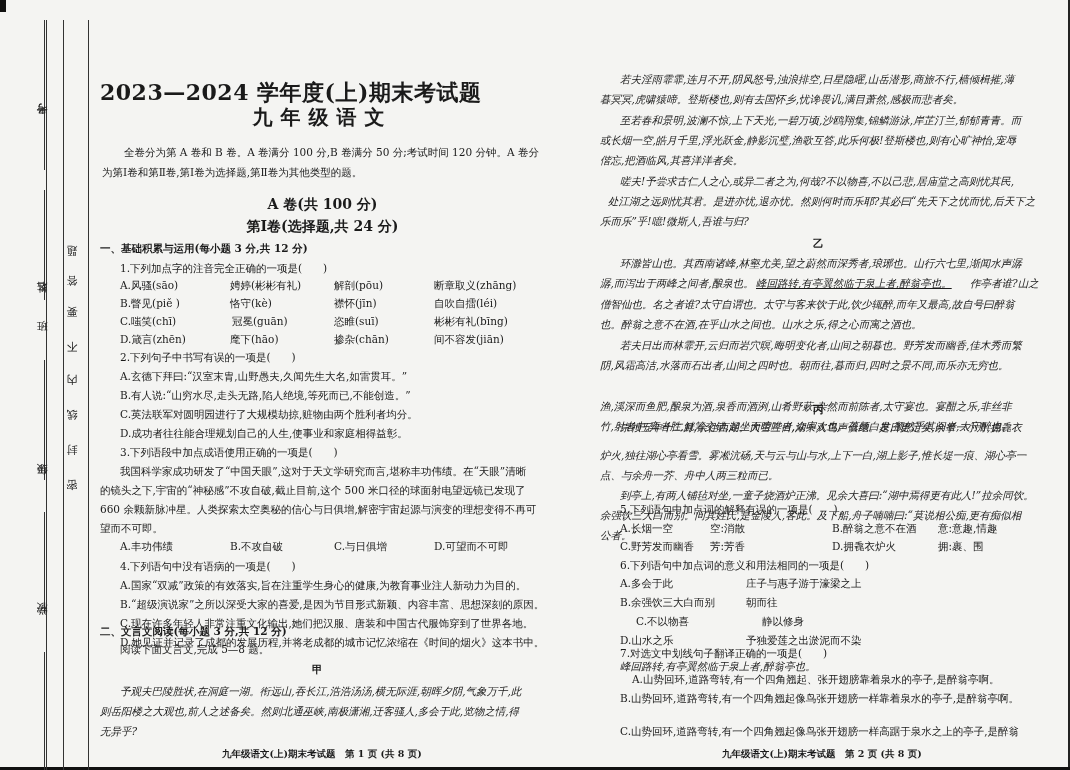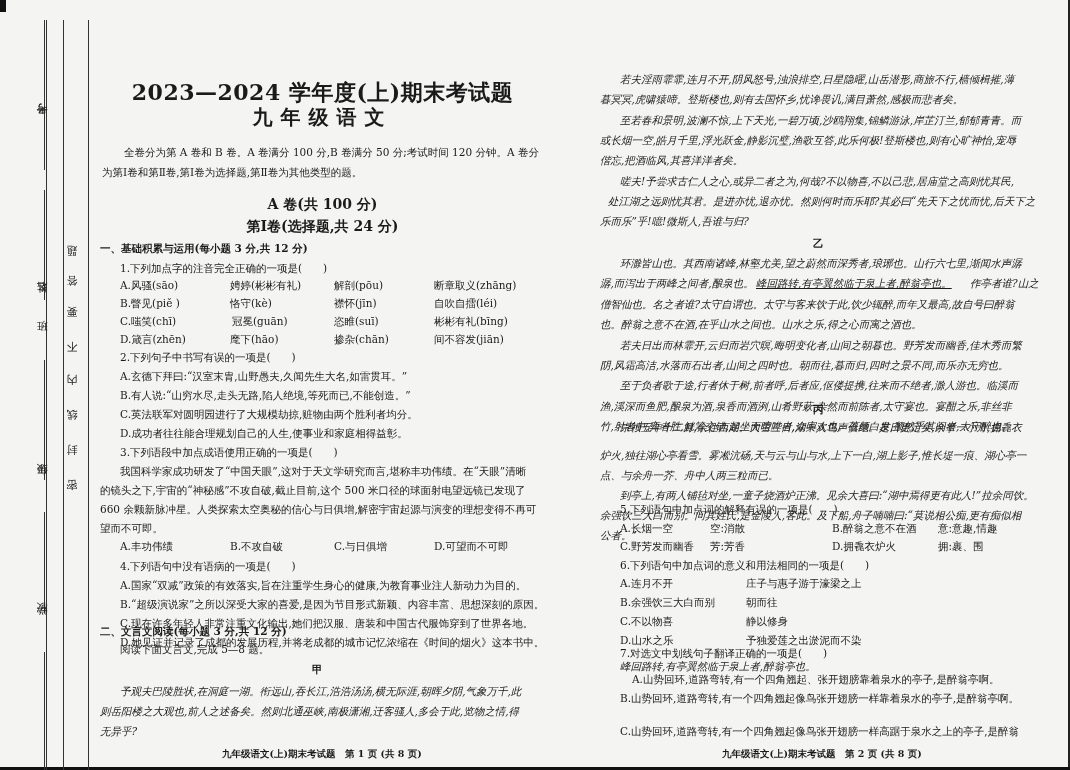--- a/index.html
+++ b/index.html
@@ -24,21 +24,21 @@
     position:absolute; left:66px; writing-mode:vertical-rl; transform:rotate(180deg);
     font-size:11px; color:#222;
   }
   .blank { position:absolute; left:44px; width:1px; background:#333; }
 
   
   .page { position:absolute; top:0; height:770px; }
   .page-left { left:100px; width:445px; }
   .page-right { left:600px; width:460px; }
 
-  .title1 { position:absolute; top:78px; left:0; width:445px; text-align:center; font-size:22px; font-weight:bold; letter-spacing:0.5px; }
+  .title1 { position:absolute; top:78px; left:0; width:445px; font-size:22px; font-weight:bold; letter-spacing:0.5px; }
   .title2 { position:absolute; top:104px; left:0; width:445px; text-align:center; font-size:20px; font-weight:bold; letter-spacing:8px; }
   .intro { position:absolute; top:142px; left:2px; width:440px; font-size:10.5px; line-height:20px; text-indent:22px; }
   .sec-title1 { position:absolute; top:196px; left:0; width:445px; text-align:center; font-size:14px; font-weight:bold; }
   .sec-title2 { position:absolute; top:218px; left:0; width:445px; text-align:center; font-size:14px; font-weight:bold; }
 
   .line { position:absolute; font-size:10.5px; white-space:nowrap; line-height:14px; }
   .bold { font-weight:bold; }
   .opt { position:absolute; font-size:10.5px; white-space:nowrap; }
   .guwen { font-family:"DejaVu Serif", serif; font-style:italic; }
   .ul { text-decoration:underline; }
@@ -148,21 +148,20 @@
 
   <div class="line bold" style="top:236px;left:213px;" data-name="passage-yi-label">乙</div>
   <div class="line guwen" style="top:256px;left:20px;" data-name="yi-line">环滁皆山也。其西南诸峰,林壑尤美,望之蔚然而深秀者,琅琊也。山行六七里,渐闻水声潺</div>
   <div class="line guwen" style="top:276px;left:0;" data-name="yi-line">潺,而泻出于两峰之间者,酿泉也。</div>
   <div class="line guwen ul" style="top:276px;left:156px;" data-name="yi-underlined-sentence">峰回路转,有亭翼然临于泉上者,醉翁亭也。</div>
   <div class="line guwen" style="top:276px;left:370px;" data-name="yi-line">作亭者谁?山之</div>
   <div class="line guwen" style="top:297px;left:0;" data-name="yi-line">僧智仙也。名之者谁?太守自谓也。太守与客来饮于此,饮少辄醉,而年又最高,故自号曰醉翁</div>
   <div class="line guwen" style="top:317px;left:0;" data-name="yi-line">也。醉翁之意不在酒,在乎山水之间也。山水之乐,得之心而寓之酒也。</div>
   <div class="line guwen" style="top:338px;left:20px;" data-name="yi-line">若夫日出而林霏开,云归而岩穴暝,晦明变化者,山间之朝暮也。野芳发而幽香,佳木秀而繁</div>
   <div class="line guwen" style="top:358px;left:0;text-align:center;" data-name="yi-line">阴,风霜高洁,水落而石出者,山间之四时也。朝而往,暮而归,四时之景不同,而乐亦无穷也。</div>
-  <div class="line guwen" style="top:378px;left:20px;" data-name="yi-line">至于负者歌于途,行者休于树,前者呼,后者应,伛偻提携,往来而不绝者,滁人游也。临溪而</div>
   <div class="line guwen" style="top:399px;left:0;" data-name="yi-line">渔,溪深而鱼肥,酿泉为酒,泉香而酒洌,山肴野蔌,杂然而前陈者,太守宴也。宴酣之乐,非丝非</div>
   <div class="line guwen" style="top:419px;left:0;" data-name="yi-line">竹,射者中,弈者胜,觥筹交错,起坐而喧哗者,众宾欢也。苍颜白发,颓然乎其间者,太守醉也。</div>
 
 </div>
 
 <div class="page page-right" style="top:0;" data-name="exam-page-2-lower">
   
 </div>
 
 <div class="page page-right" data-name="exam-page-2-bing">
@@ -217,21 +216,21 @@
   <div class="opt" style="top:563px;left:20px;" data-name="q5-option-a-sentence">A.长烟一空</div>
   <div class="opt" style="top:563px;left:110px;" data-name="q5-option-a-gloss">空:消散</div>
   <div class="opt" style="top:563px;left:232px;" data-name="q5-option-b-sentence">B.醉翁之意不在酒</div>
   <div class="opt" style="top:563px;left:338px;" data-name="q5-option-b-gloss">意:意趣,情趣</div>
   <div class="opt" style="top:580px;left:20px;" data-name="q5-option-c-sentence">C.野芳发而幽香</div>
   <div class="opt" style="top:580px;left:110px;" data-name="q5-option-c-gloss">芳:芳香</div>
   <div class="opt" style="top:580px;left:232px;" data-name="q5-option-d-sentence">D.拥毳衣炉火</div>
   <div class="opt" style="top:580px;left:338px;" data-name="q5-option-d-gloss">拥:裹、围</div>
 
   <div class="line" style="top:597px;left:20px;" data-name="q6-stem">6.下列语句中加点词的意义和用法相同的一项是(　　)</div>
-  <div class="opt" style="top:615px;left:20px;" data-name="q6-option-a">A.连月不开</div>
+  <div class="opt" style="top:615px;left:20px;" data-name="q6-option-a">A.多会于此</div>
   <div class="opt" style="top:615px;left:146px;" data-name="q6-option-a-compare">庄子与惠子游于濠梁之上</div>
   <div class="opt" style="top:633px;left:20px;" data-name="q6-option-b">B.余强饮三大白而别</div>
   <div class="opt" style="top:633px;left:146px;" data-name="q6-option-b-compare">朝而往</div>
   <div class="opt" style="top:651px;left:20px;" data-name="q6-option-c">C.不以物喜</div>
   <div class="opt" style="top:651px;left:146px;" data-name="q6-option-c-compare">静以修身</div>
   <div class="opt" style="top:669px;left:20px;" data-name="q6-option-d">D.山水之乐</div>
   <div class="opt" style="top:669px;left:146px;" data-name="q6-option-d-compare">予独爱莲之出淤泥而不染</div>
 
   <div class="line" style="top:687px;left:20px;" data-name="q7-stem">7.对选文中划线句子翻译正确的一项是(　　)</div>
   <div class="line guwen" style="top:705px;left:20px;" data-name="q7-quote">峰回路转,有亭翼然临于泉上者,醉翁亭也。</div>
@@ -256,19 +255,19 @@
 <style>
   
   [data-name="question-area"] [data-name="q5-stem"] { top:502px !important; }
   [data-name="question-area"] .opt[data-name^="q5-option-a"],
   [data-name="question-area"] .opt[data-name^="q5-option-b"] { top:522px !important; }
   [data-name="question-area"] .opt[data-name^="q5-option-c"],
   [data-name="question-area"] .opt[data-name^="q5-option-d"] { top:540px !important; }
   [data-name="question-area"] [data-name="q6-stem"] { top:558px !important; }
   [data-name="question-area"] [data-name^="q6-option-a"] { top:577px !important; }
   [data-name="question-area"] [data-name^="q6-option-b"] { top:596px !important; }
-  [data-name="question-area"] [data-name^="q6-option-c"] { top:615px !important; }
+  [data-name="question-area"] [data-name^="q6-option-c"] { top:615px !important;margin-left:16px; }
   [data-name="question-area"] [data-name^="q6-option-d"] { top:634px !important; }
   [data-name="question-area"] [data-name="q7-stem"] { top:646px !important; }
   [data-name="question-area"] [data-name="q7-quote"] { top:659px !important; }
   [data-name="page-2-main"] [data-name="passage-bing-label"] { top:402px !important; }
   [data-name="page-2-main"] [data-name="bing-line"]:nth-of-type(2) { top:420px !important; }
 </style>
 
 </body></html>

